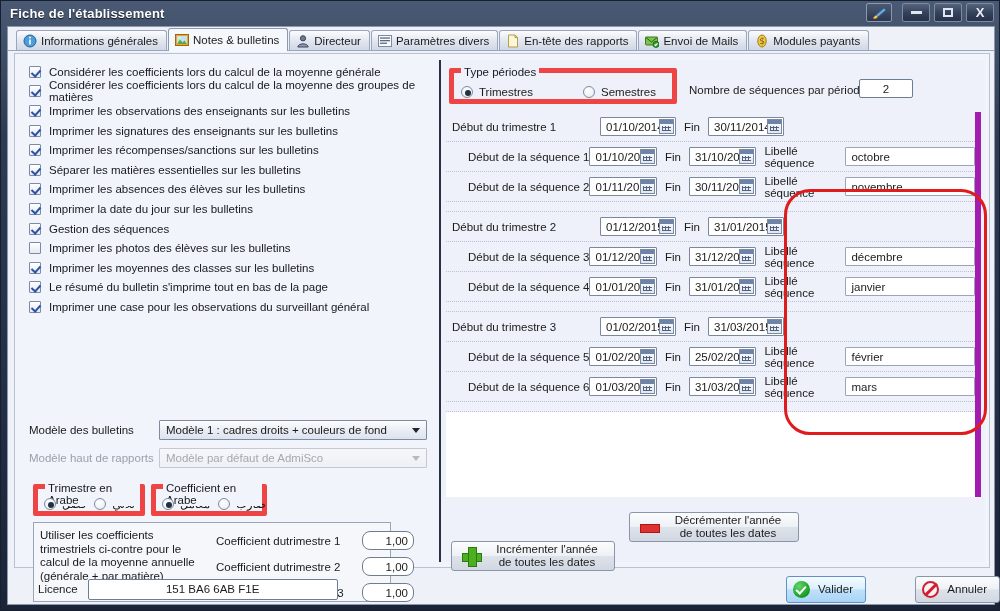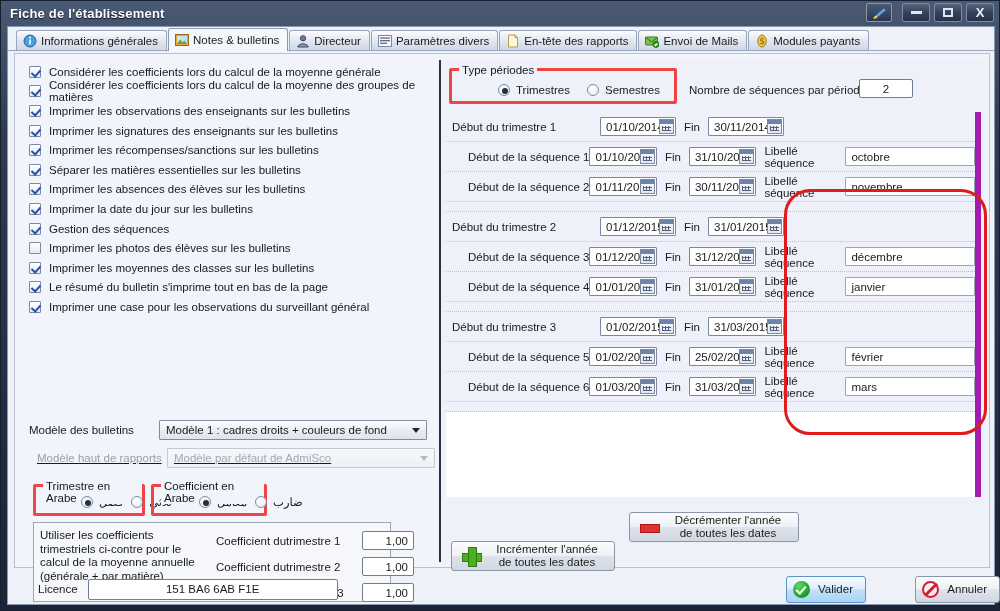--- a/index.html
+++ b/index.html
@@ -160,23 +160,22 @@
     width: 0; height: 0; margin-top:-2px;
     border-left: 4px solid transparent;
     border-right: 4px solid transparent;
     border-top: 5px solid #1e2430;
   }
   .combo.dim .arrow { border-top-color:#b4b9c4; }
 
   
   .groupbox {
     position:absolute;
-    border: 3px solid #ef4444;
+    border: 5px solid #ef4444;
     border-radius: 2px;
-    padding-left: 39px;
   }
   .groupbox > .gtitle {
     position:absolute; top: -7px; left: 7px;
     background: #f1f4fa;
     padding: 0 3px;
     font-size: 11.5px;
     color: #16181c;
   }
   .radio {
     width: 12px; height: 12px; flex:0 0 12px;
@@ -206,21 +205,21 @@
   }
   .coefrow { position:absolute; display:flex; align-items:center; }
   .coefrow .clab { font-size: 11.5px; width: 146px; }
   .numbox {
     width: 52px; height: 19px;
     border: 1px solid #6f7d93;
     background:#ffffff;
     display:flex; align-items:center; justify-content:flex-end;
     padding-right: 5px;
     font-size: 11.5px;
-    border-radius: 2px;
+    border-radius: 8px;
   }
 
   
   #typeperiodes {
     position:absolute; left: 8px; top: 8px;
     width: 228px; height: 36px;
   }
   #typeperiodes .gtitle { background:#eef1f9; }
   #nbseqlabel { position:absolute; left: 248px; top: 24px; font-size:11.5px; }
   #nbseqbox {
@@ -532,21 +531,21 @@
         </div>
 
         <div class="formrow" style="left:14px; top:366px; width:398px;">
           <span class="flabel" style="width:130px;">Modèle des bulletins</span>
           <span class="combo" style="width:268px;">
             <span>Modèle 1 : cadres droits + couleurs de fond</span>
             <i class="arrow"></i>
           </span>
         </div>
 
-        <div class="formrow" style="left:22px; top:394px; width:398px;text-decoration:underline;">
+        <div class="formrow" style="left:14px; top:394px; width:398px;">
           <span class="flabel dim" style="width:130px;">Modèle haut de rapports</span>
           <span class="combo dim" style="width:268px;">
             <span>Modèle par défaut de AdmiSco</span>
             <i class="arrow"></i>
           </span>
         </div>
 
         <div class="groupbox" style="left:18px; top:430px; width:112px; height:32px;">
           <span class="gtitle">Trimestre en Arabe</span>
           <div style="display:flex; align-items:center; padding:8px 0 0 6px;">

